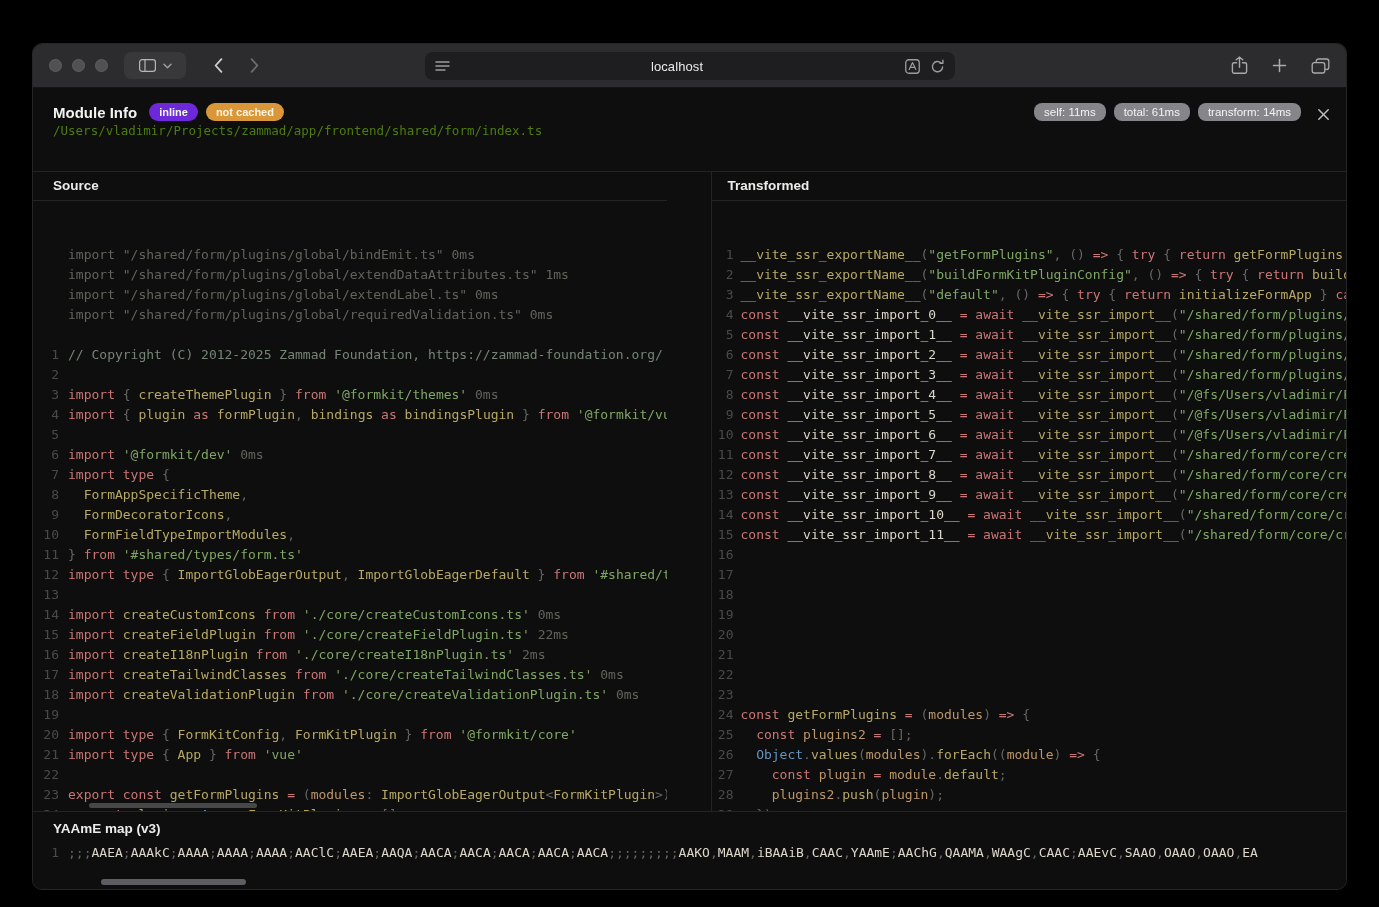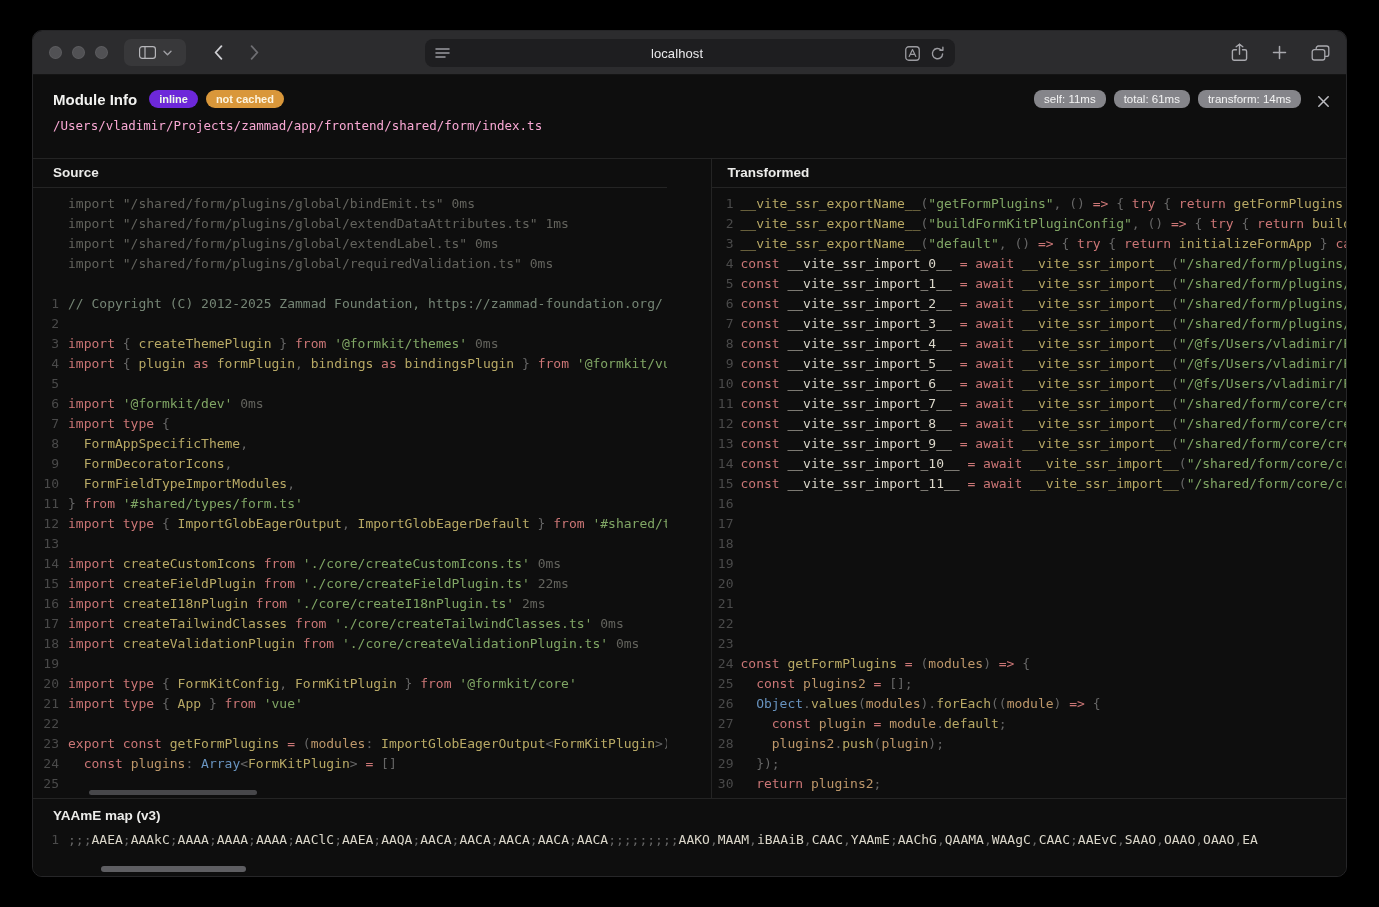--- a/index.html
+++ b/index.html
@@ -1,17 +1,17 @@
 <!DOCTYPE html>
 <html><head>
 <meta charset="utf-8">
 <style>
   html,body{margin:0;padding:0;background:#000;}
   .stage{position:relative;width:1379px;height:907px;background:#000;overflow:hidden;font-family:"Liberation Sans",sans-serif;}
-  .window{position:absolute;left:32px;top:30px;width:1315px;height:847px;background:#0e0e0e;border-radius:10px;overflow:hidden;border:1px solid #262628;box-sizing:border-box;box-shadow:0 24px 70px rgba(0,0,0,.65);}
+  .window{position:absolute;left:32px;top:43px;width:1315px;height:847px;background:#0e0e0e;border-radius:10px;overflow:hidden;border:1px solid #262628;box-sizing:border-box;box-shadow:0 24px 70px rgba(0,0,0,.65);}
   
   .titlebar{position:relative;height:44px;background:#2c2c2e;border-bottom:1px solid #141414;display:flex;align-items:center;padding:0 16px;box-sizing:border-box;}
   .traffic{display:flex;gap:10px;margin-right:16px;}
   .light{width:13px;height:13px;border-radius:50%;background:#515154;border:1px solid rgba(255,255,255,.07);box-sizing:border-box;}
   .tb-group{height:27px;border-radius:7px;background:#38383a;display:flex;align-items:center;justify-content:center;}
   .sidebar-ctl{width:62px;gap:7px;margin-right:14px;}
   .nav-ctl{width:72px;gap:0;background:transparent;}
   .nav-btn{width:36px;height:27px;display:flex;align-items:center;justify-content:center;border-radius:7px;}
   .addressbar{position:absolute;left:50%;top:8px;transform:translateX(-50%);width:530px;height:28px;border-radius:8px;background:#1e1e20;display:flex;align-items:center;padding:0 10px;box-sizing:border-box;}
   .ab-left{display:flex;align-items:center;}
@@ -23,24 +23,24 @@
   .content{height:801px;background:#0e0e0e;display:flex;flex-direction:column;}
   .mod-header{height:83px;box-sizing:border-box;padding:15px 16px 0 20px;}
   .title-row{display:flex;align-items:flex-end;}
   .mod-title{font-size:15px;font-weight:700;color:#f2f2f0;margin-right:12px;}
   .badge{font-size:11px;font-weight:600;padding:3px 10px;border-radius:10px;margin-right:8px;}
   .badge-green{background:#6d28d9;color:#effbe9;}
   .badge-amber{background:#d9973a;color:#fdf4df;}
   .spacer{flex:1;}
   .pill{font-size:11.5px;padding:3px 10px;border-radius:8px;background:#85858a;color:#f4f4f4;margin-left:8px;}
   .close-btn{margin-left:16px;display:flex;align-items:center;cursor:pointer;}
-  .mod-path{margin-top:10px;font-family:"DejaVu Sans Mono",monospace;font-size:12.5px;color:#f9a8d4;white-space:nowrap;overflow:hidden;}
+  .mod-path{margin-top:2px;font-family:"DejaVu Sans Mono",monospace;font-size:12.5px;color:#4d7c0f;white-space:nowrap;overflow:hidden;}
   
   .panels{display:flex;height:640px;border-top:1px solid #242424;box-sizing:border-box;}
-  .panel{width:50%;display:flex;flex-direction:column;position:relative;overflow:hidden;box-sizing:border-box;}
+  .panel{width:50%;display:flex;flex-direction:column;position:relative;overflow:hidden;box-sizing:border-box;gap:38px;}
   .panel-right{border-left:1px solid #242424;margin-left:44px;}
   .panel-header{height:29px;line-height:28px;padding-left:20px;font-size:13.5px;font-weight:700;color:#ececea;border-bottom:1px solid #242424;box-sizing:border-box;flex:none;}
   .panel-right .panel-header{padding-left:15px;}
   .code-area{flex:1;overflow:hidden;padding-top:6px;font-family:"DejaVu Sans Mono",monospace;font-size:13px;line-height:20px;}
   .line{display:flex;height:20px;white-space:pre;}
   .ln{flex:none;width:26px;padding-right:9px;text-align:right;color:#4a4a4a;}
   .panel-right .ln{width:21px;padding-right:7px;}
   .code{white-space:pre;}
   .tok-k{color:#cb7676}
   .tok-s{color:#80a665}

